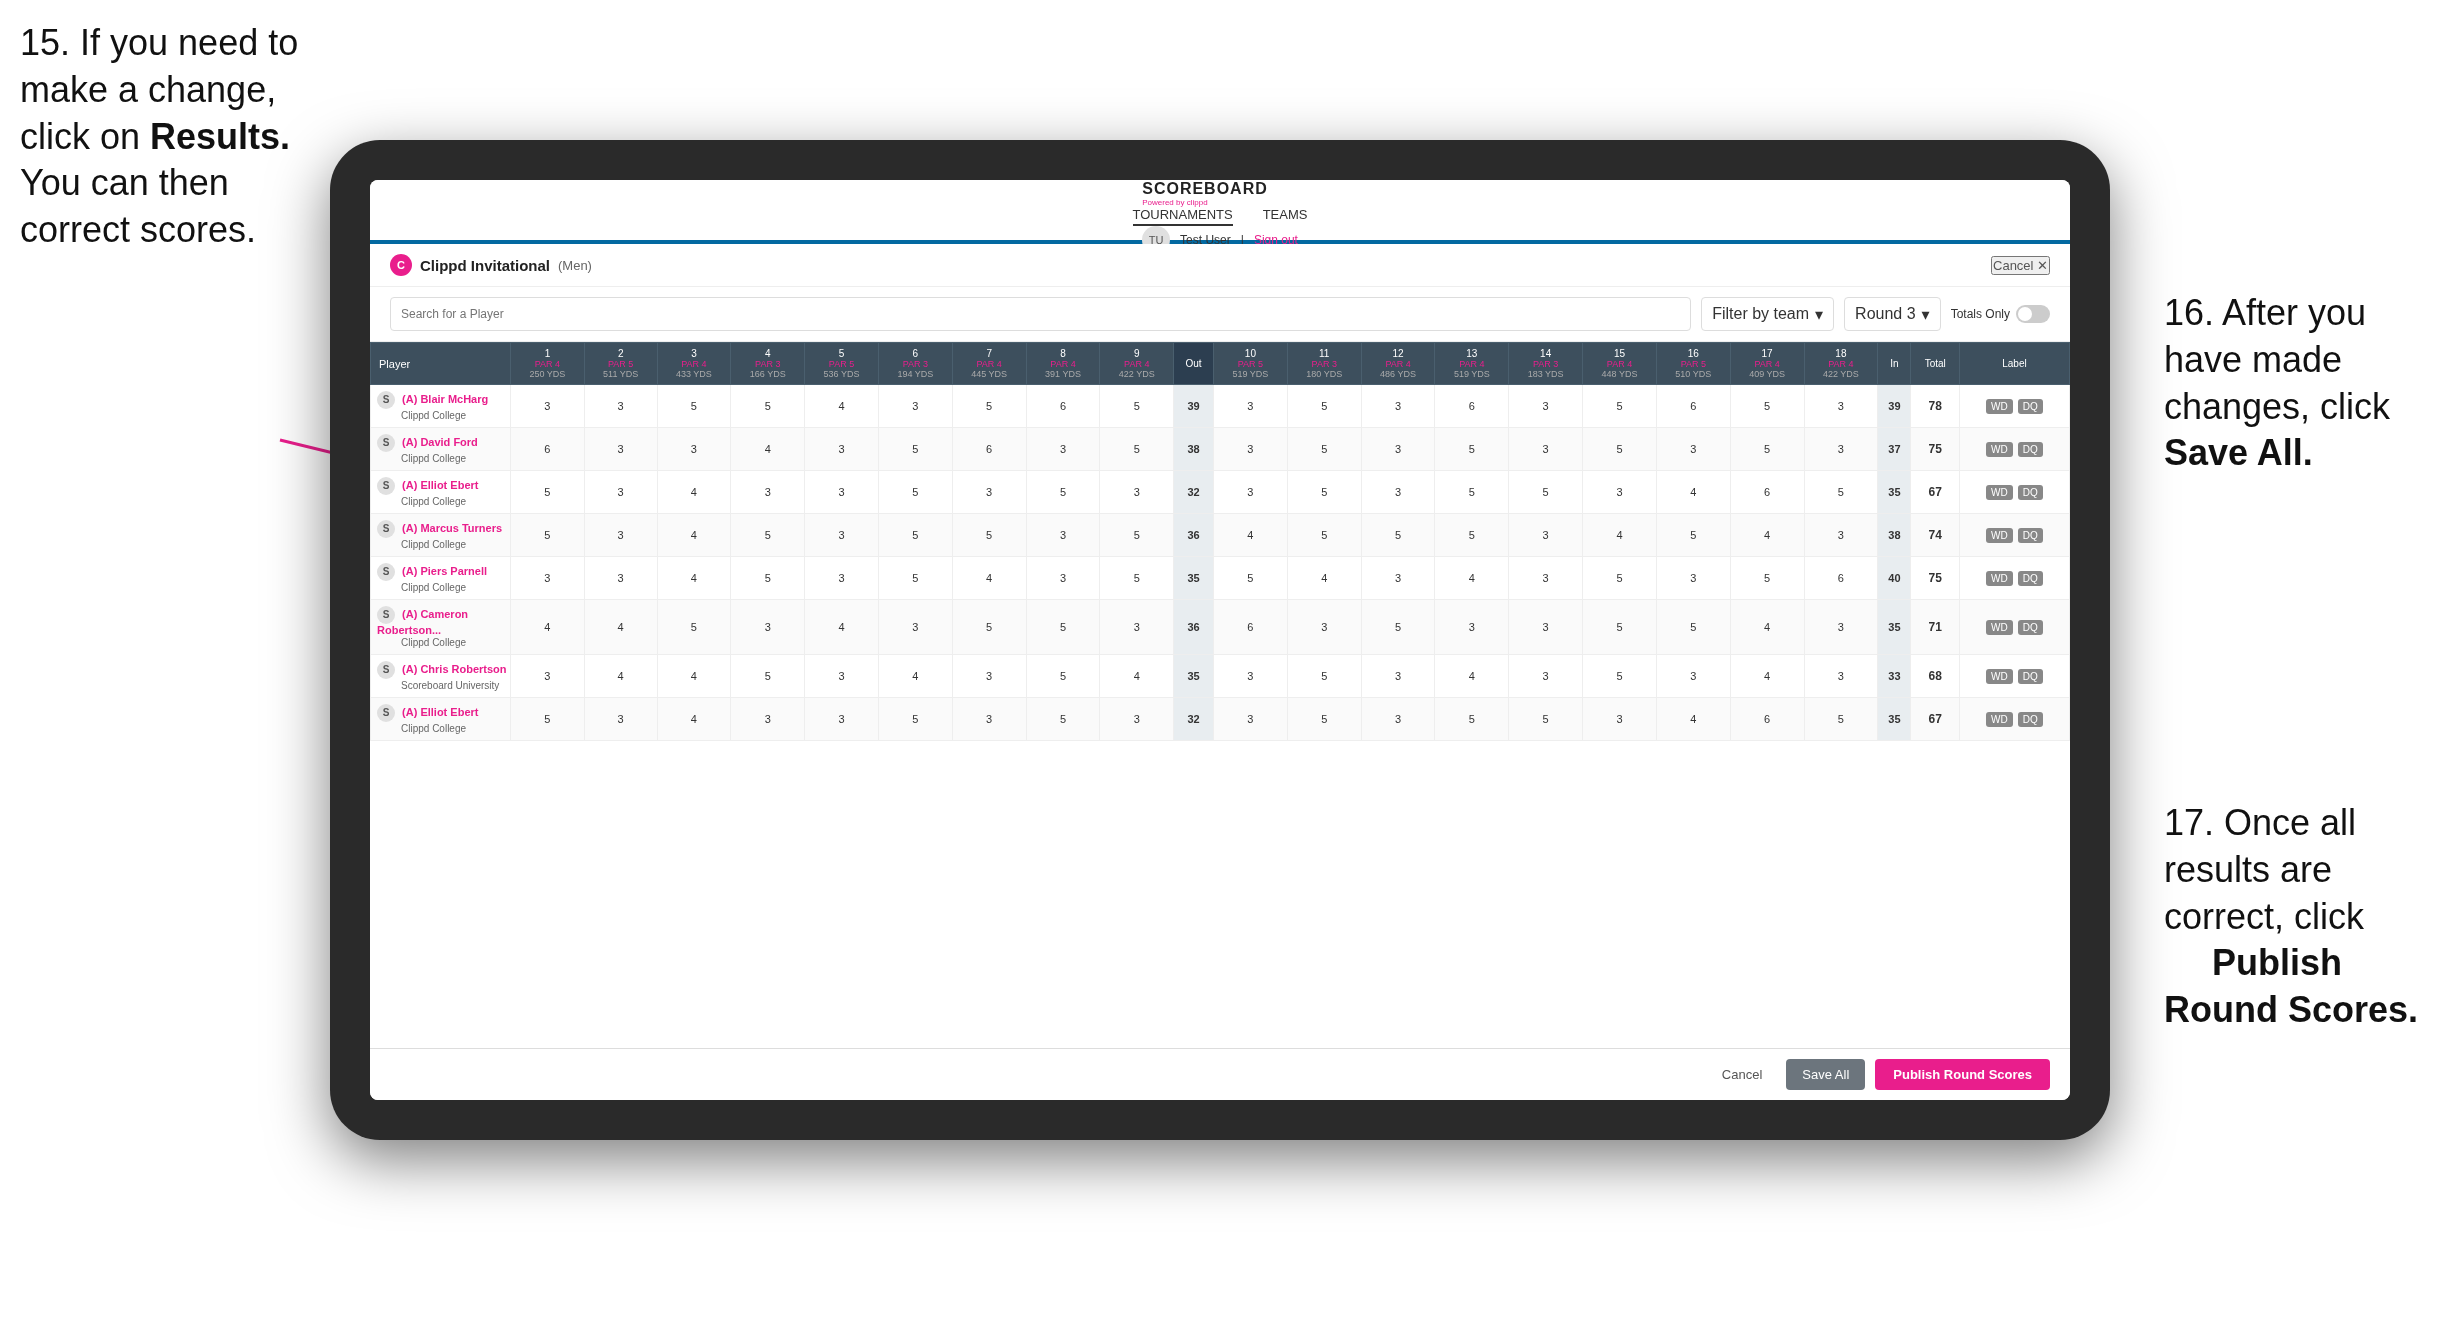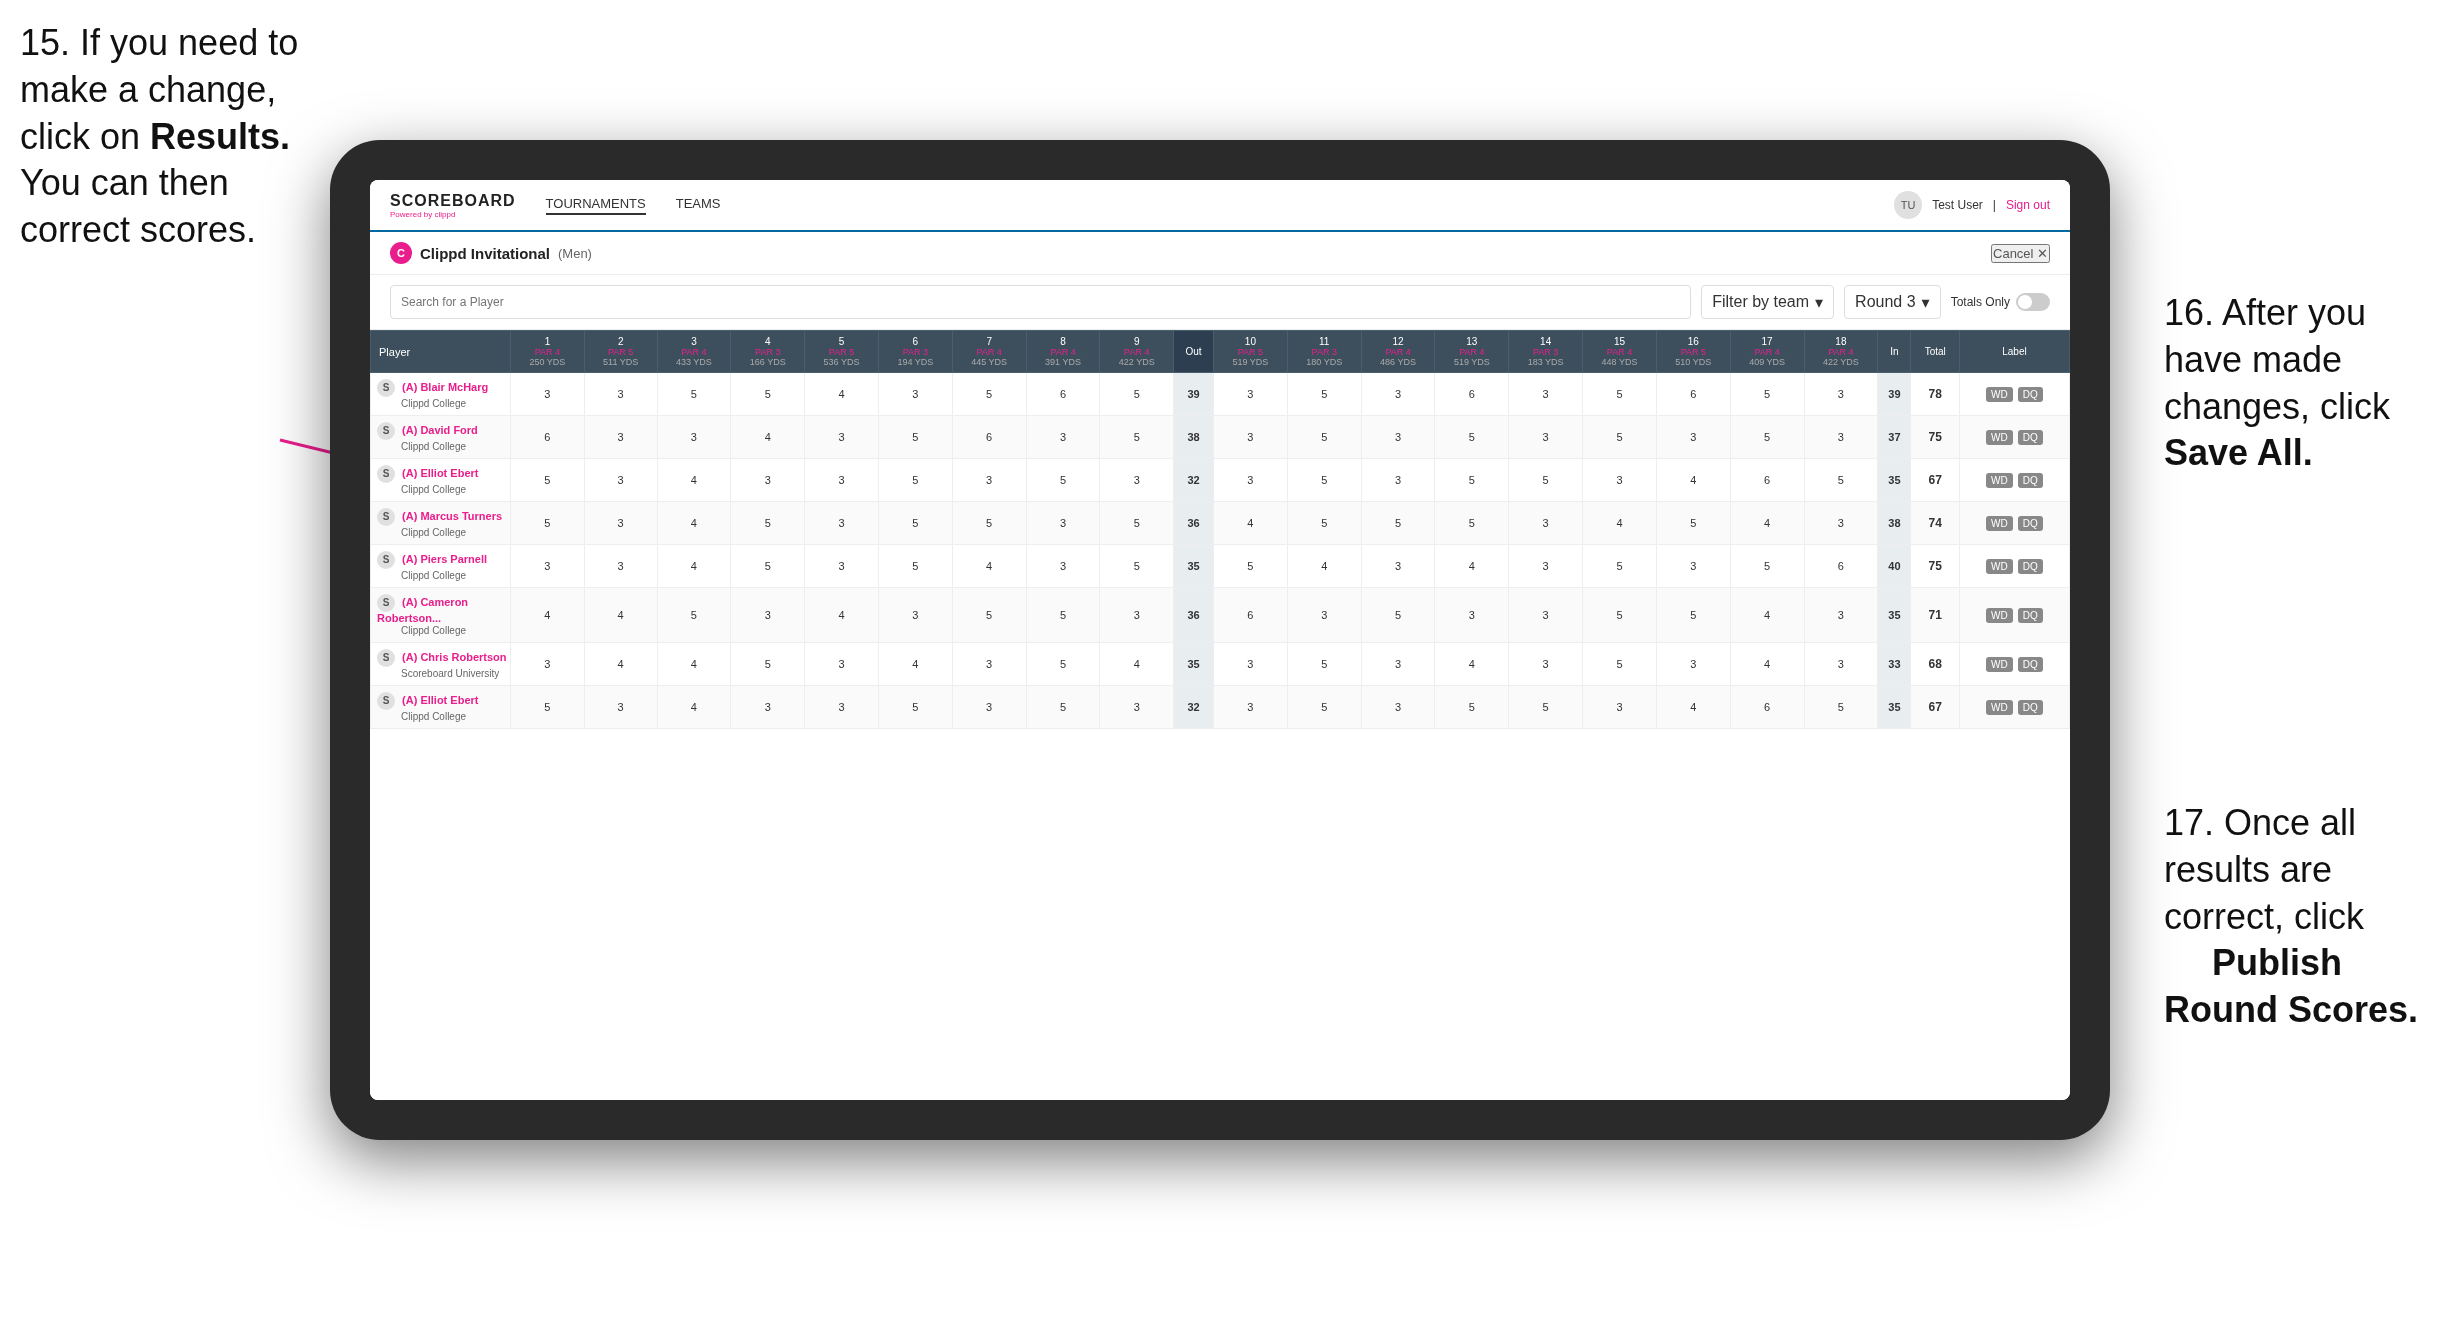--- a/index.html
+++ b/index.html
@@ -80,26 +80,27 @@
       background: #f5f5f5;
       border-radius: 8px;
       overflow: hidden;
       display: flex;
       flex-direction: column;
     }
 
     
     .top-nav {
       background: #fff;
-      border-bottom: 2px solid #0369a1;
-      height: 52px;
+      border-bottom: 4px solid #0369a1;
+      height: 64px;
       display: flex;
       align-items: center;
       padding: 0 20px;
       flex-shrink: 0;
+      flex-direction: column;
     }
 
     .logo-area {
       display: flex;
       flex-direction: column;
       margin-right: 30px;
     }
     .logo-text {
       font-size: 16px;
       font-weight: 900;
@@ -776,15 +777,20 @@
               <td class="total-col">67</td>
               <td>
       <span class="wd-btn">WD</span>
       <span class="dq-btn">DQ</span>
     </td>
             </tr>
           </tbody>
       </table>
     </div>
 
+    <div class="footer-bar">
+      <span class="cancel-footer-btn">Cancel</span>
+      <button class="save-all-btn">Save All</button>
+      <button class="publish-btn">Publish Round Scores</button>
+    </div>
 
   </div>
 </div>
 
 </body></html>

